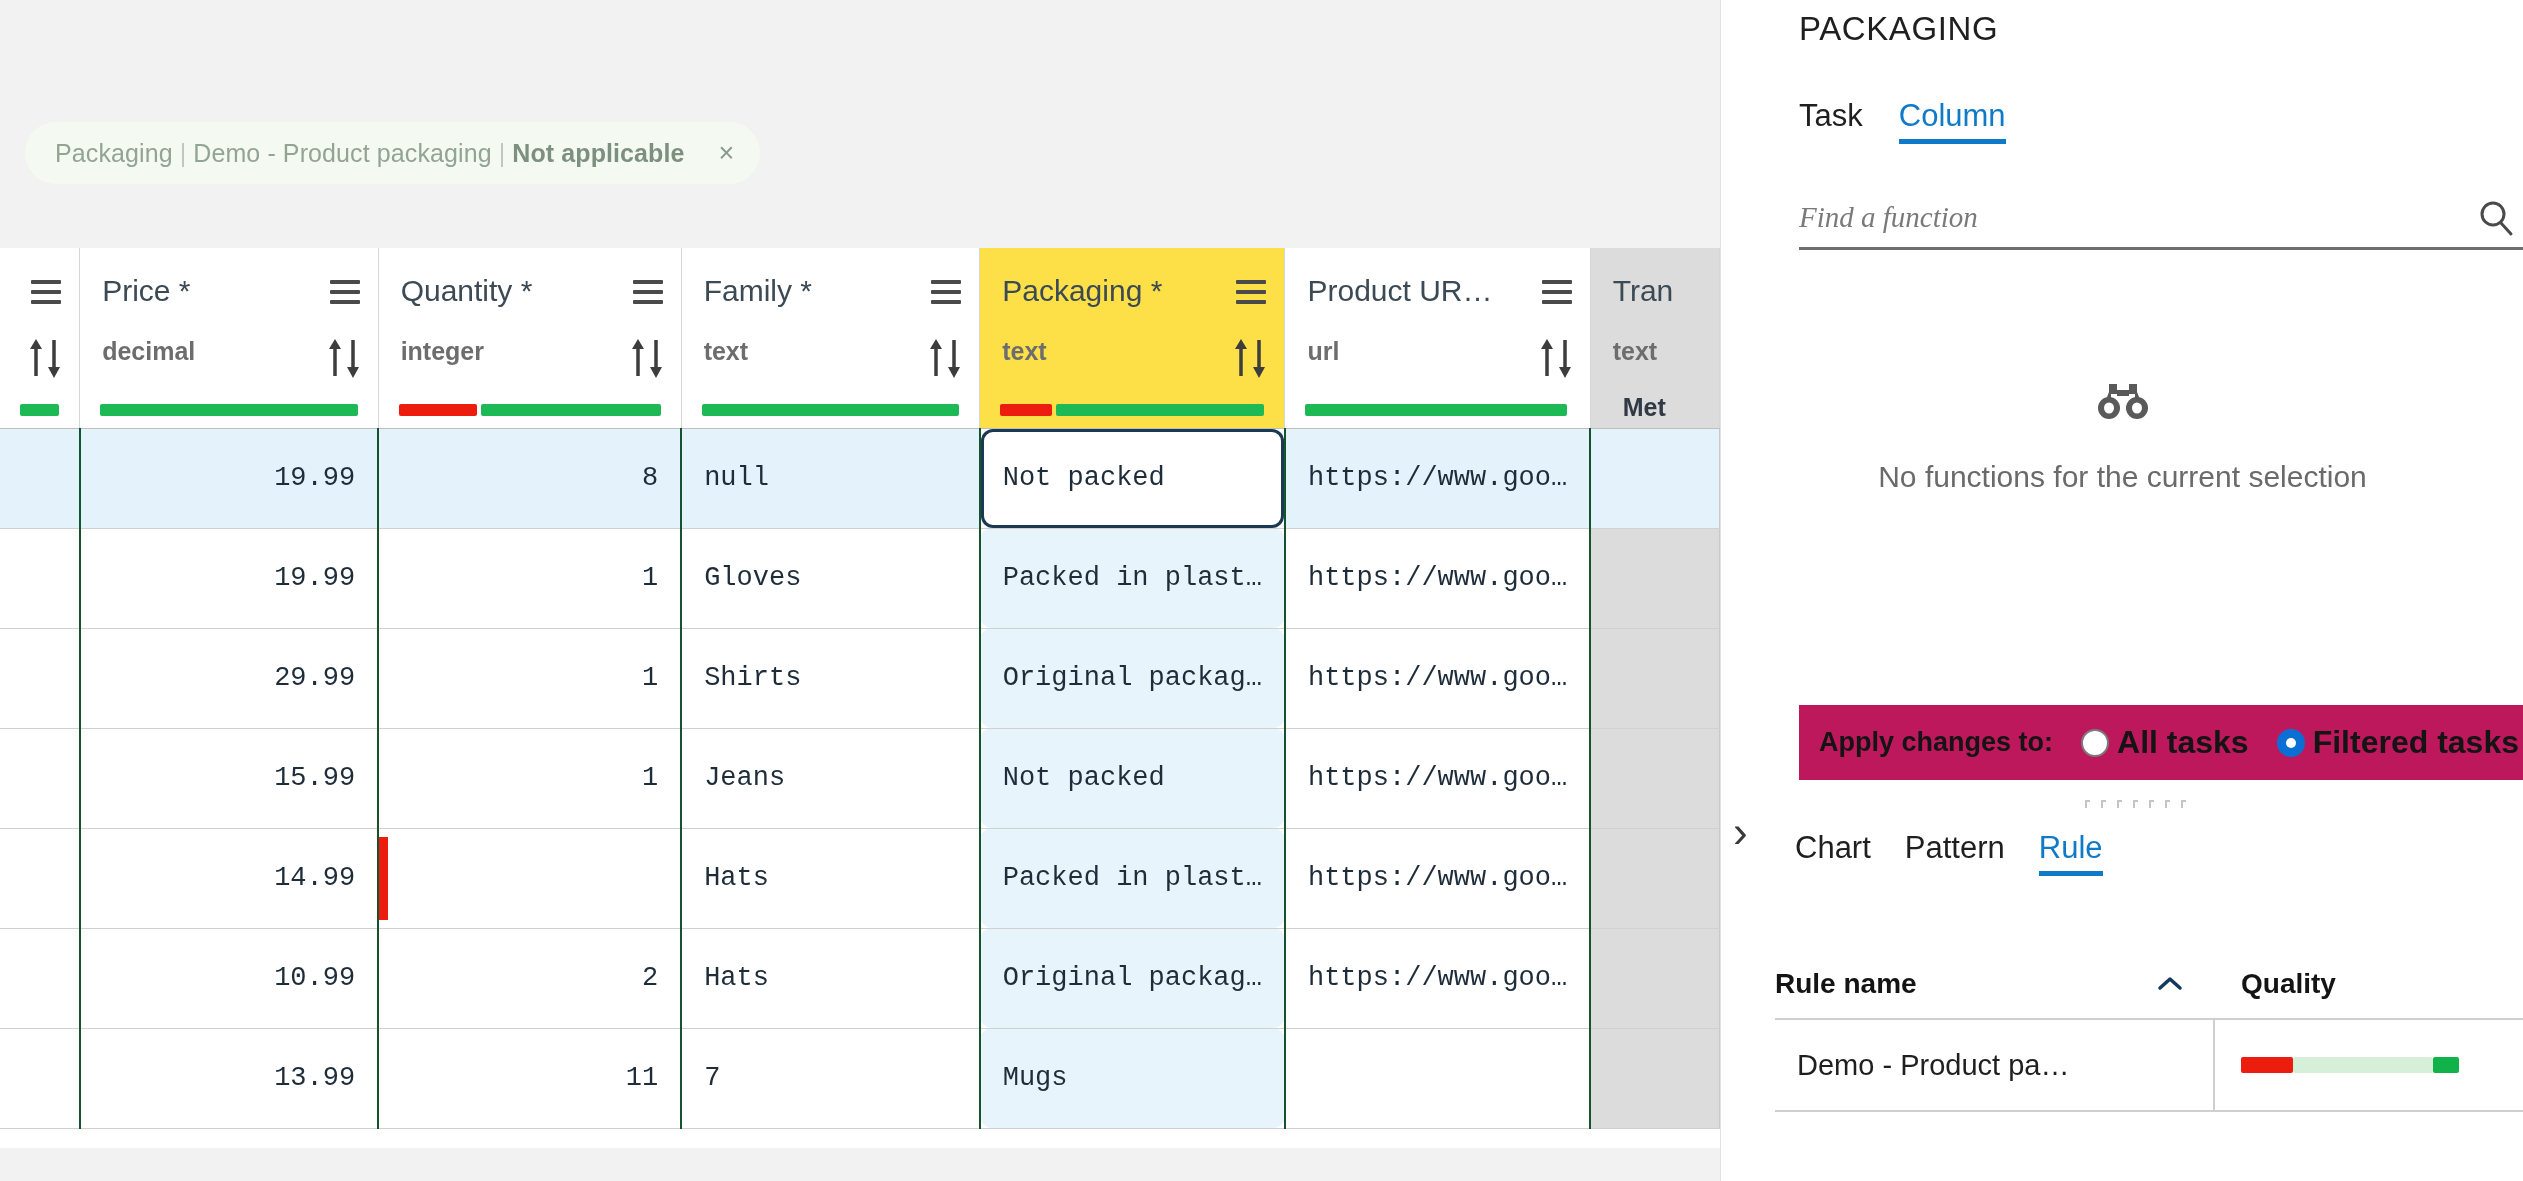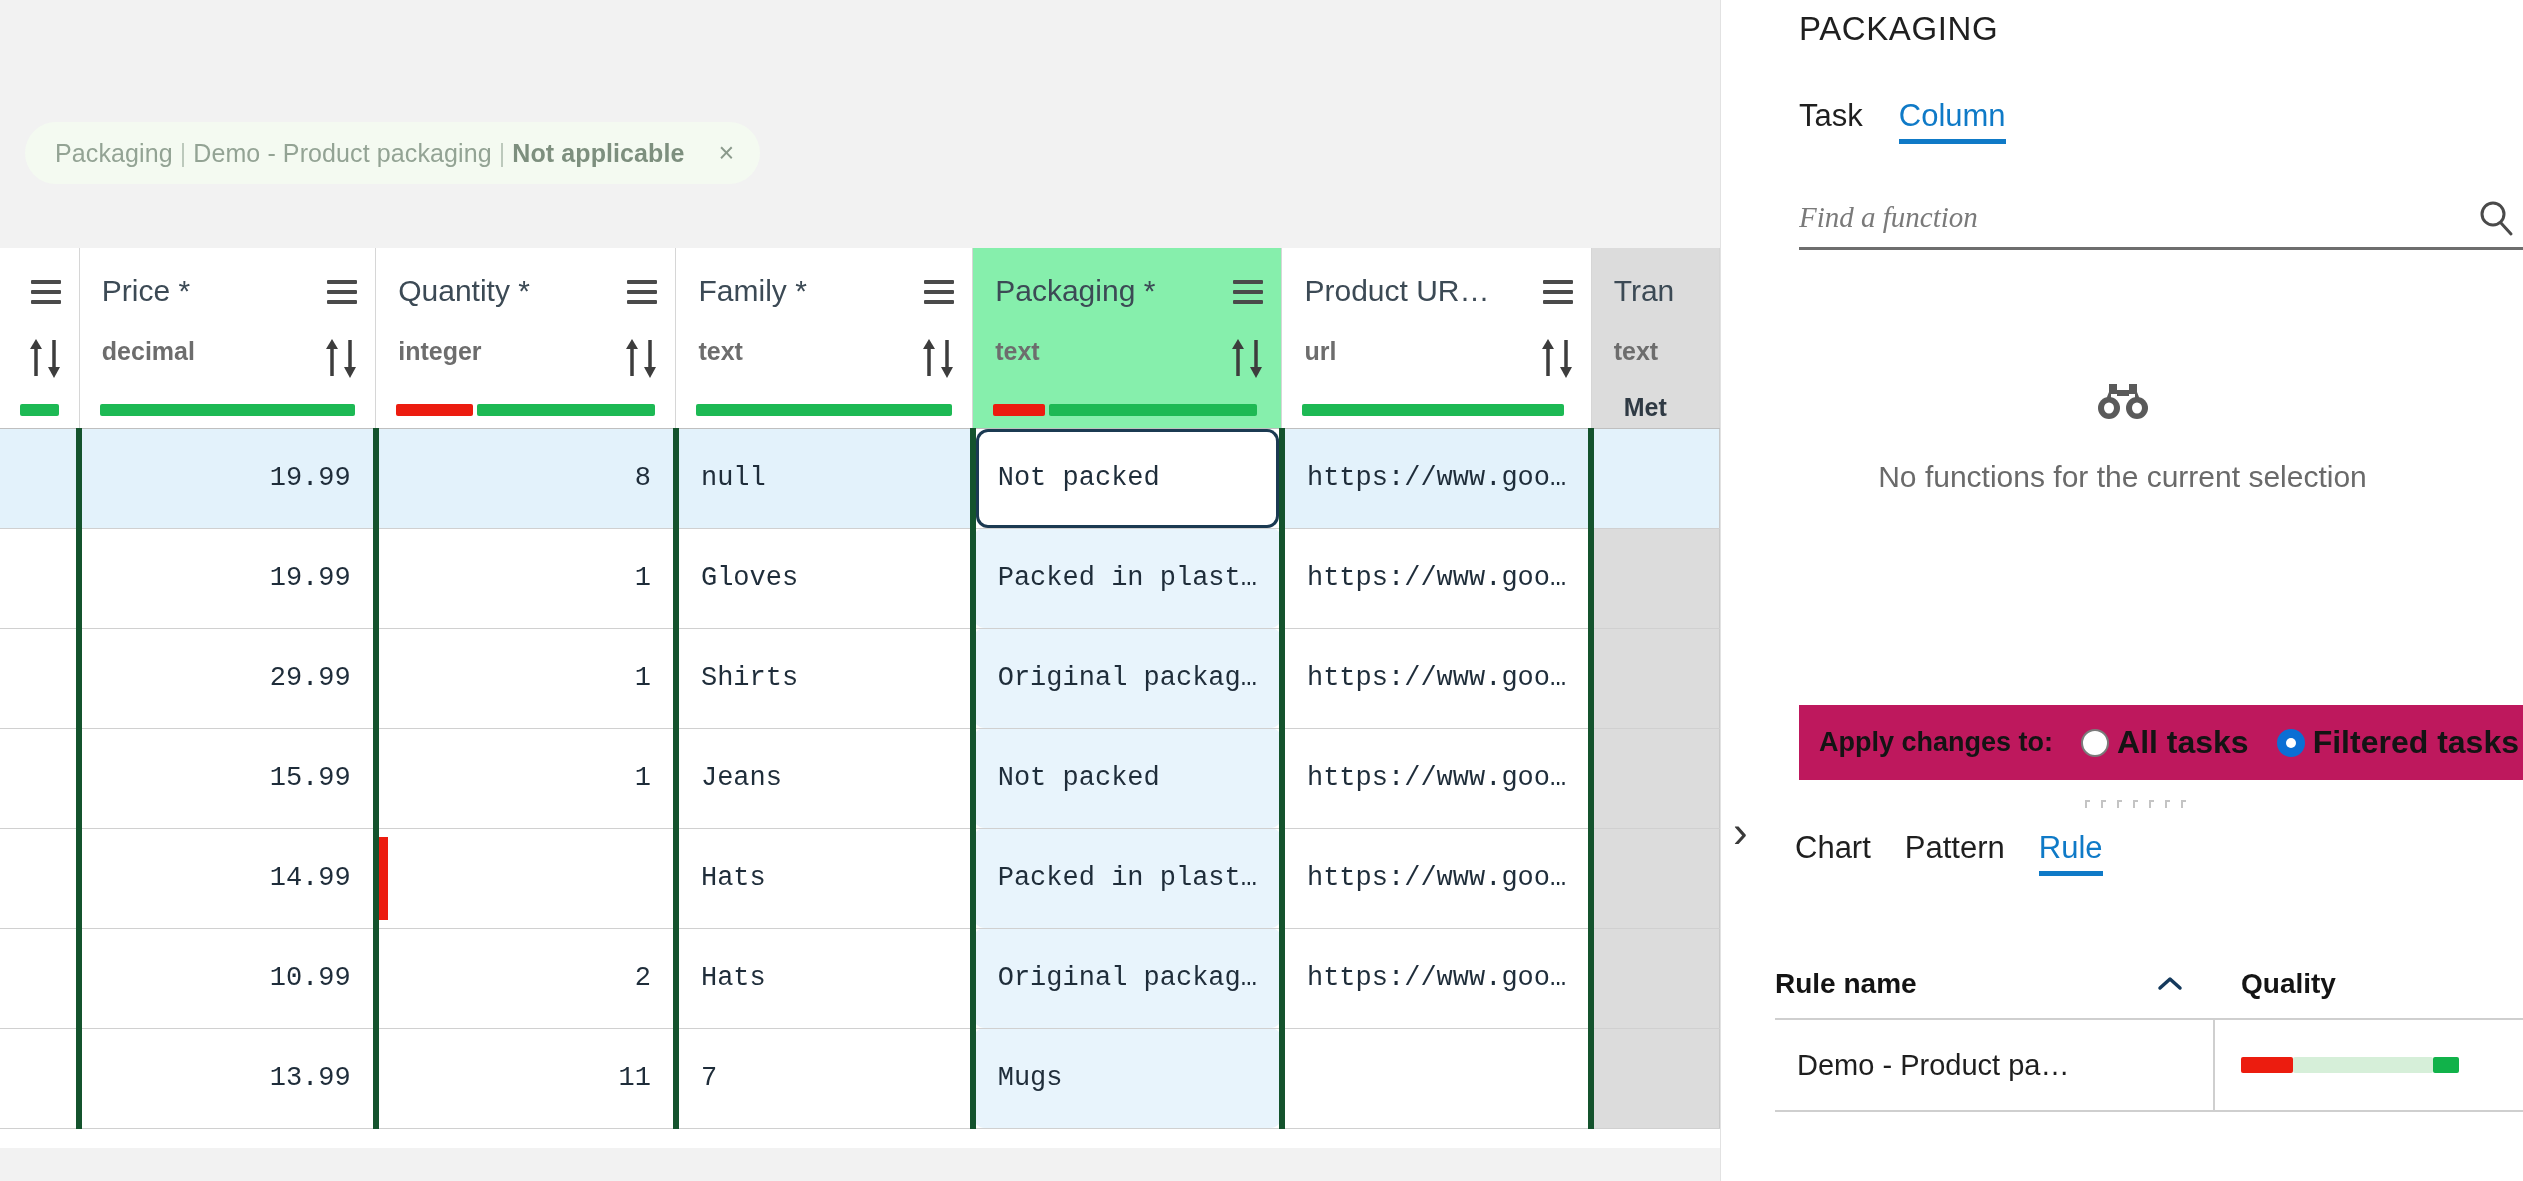--- a/index.html
+++ b/index.html
@@ -56,21 +56,21 @@
   
   th.hcell {
     background: #ffffff;
     border-right: 1px solid #d6d6d6;
     border-bottom: 1px solid #bfbfbf;
     vertical-align: top;
     padding: 0;
     position: relative;
     height: 180px;
   }
-  th.hcell.sel { background: #86efac; }
+  th.hcell.sel { background: #fde047; }
   th.hcell.dim { background: #dcdcdc; }
 
   .h-inner { position: relative; height: 100%; width: 100%; }
   .h-name {
     position: absolute; left: 22px; top: 26px;
     font-size: 30px; color: #3c4a55; font-weight: 400;
     white-space: nowrap; overflow: hidden;
   }
   .h-type {
     position: absolute; left: 22px; top: 89px;
@@ -101,21 +101,21 @@
   .qbar {
     position: absolute; left: 0; bottom: 12px;
     width: 100%; height: 12px;
     display: flex; align-items: center; padding: 0 20px; gap: 0;
   }
   .qseg { height: 12px; border-radius: 2px; }
   .qseg + .qseg { margin-left: 4px; }
 
   
   td.cell {
-    border-right: 6px solid #14532d;
+    border-right: 2px solid #14532d;
     border-bottom: 1px solid #d0d0d0;
     height: 100px;
     padding: 0 22px;
     font-family: "Liberation Mono", monospace;
     font-size: 27px;
     color: #1f2d3a;
     background: #ffffff;
     vertical-align: middle;
     position: relative;
     white-space: nowrap;

